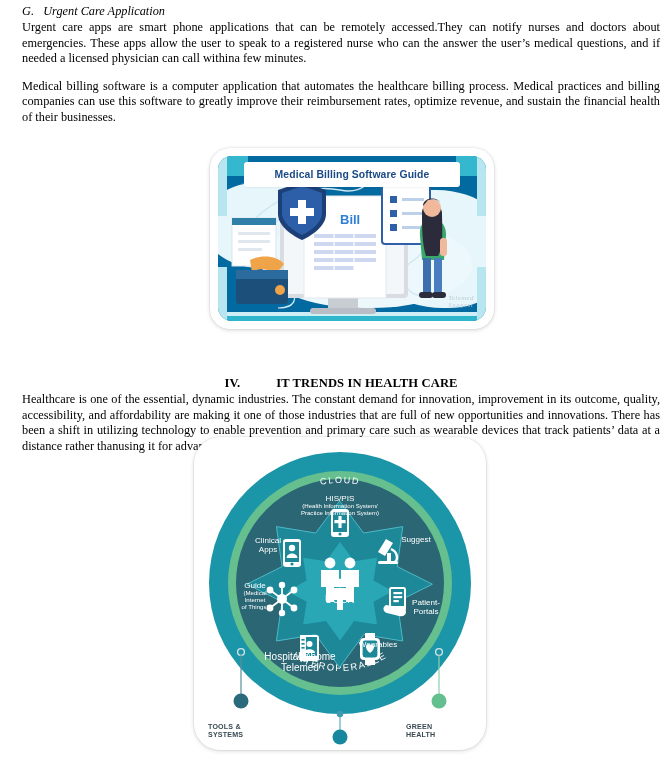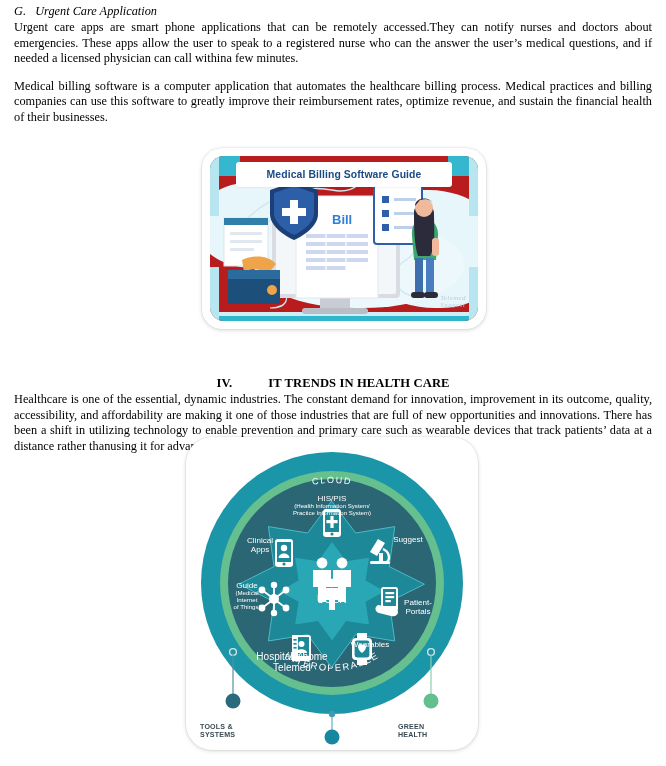--- a/index.html
+++ b/index.html
@@ -11,21 +11,21 @@
     width: 666px;
     height: 766px;
     position: relative;
     font-family: "Liberation Serif", "DejaVu Serif", serif;
     color: #000000;
     overflow: hidden;
   }
 
   .page {
     position: absolute;
-    left: 0; top: 0;
+    left: 8px; top: 0;
     width: 596px;
     height: 766px;
   }
 
   .content {
     position: absolute;
     left: 14px;
     top: 4px;
     width: 638px;
   }
@@ -72,21 +72,21 @@
     inset: 0;
     background: #ffffff;
     border-radius: 20px;
     box-shadow: 0 1px 4px rgba(0,0,0,0.17), 0 0 0 0.6px rgba(0,0,0,0.06);
   }
   .card1-inner {
     position: absolute;
     left: 8px; top: 8px; right: 8px; bottom: 8px;
     border-radius: 14px;
     overflow: hidden;
-    background: #b91c1c;
+    background: #0369a1;
   }
   
   .blob {
     position: absolute;
     background: #e7f6fb;
     border-radius: 50%;
   }
   .blob-a { left: -14px; top: 26px; width: 120px; height: 86px; border-radius: 50% 45% 55% 50%; }
   .blob-b { right: -26px; top: 34px; width: 150px; height: 118px; border-radius: 48% 52% 44% 56%; }
   .blob-c { left: 44px; top: 62px; width: 210px; height: 90px; background:#edf8fc; border-radius: 46% 54% 50% 50%; }

